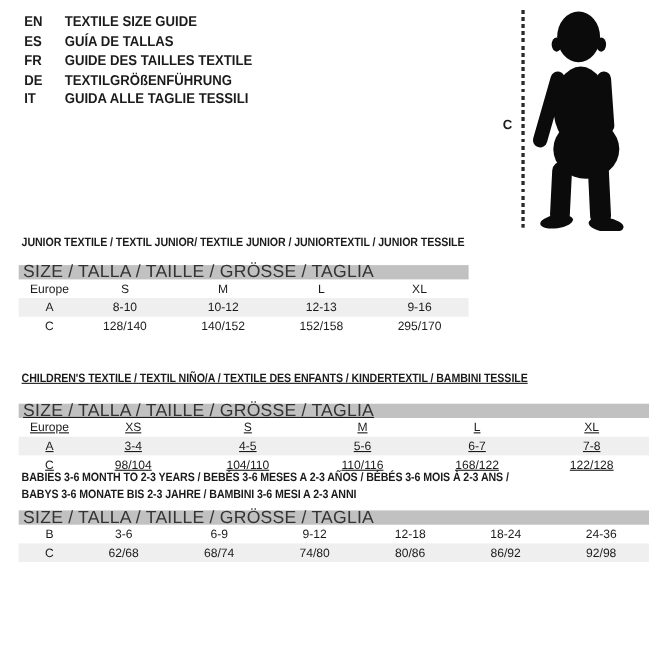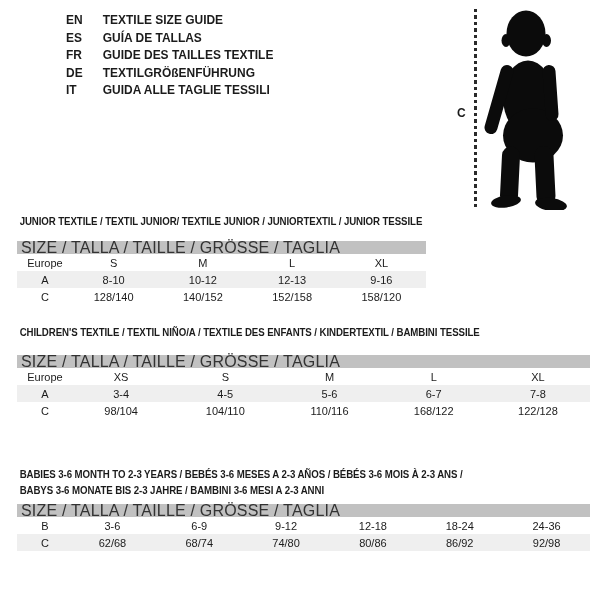--- a/index.html
+++ b/index.html
@@ -2,36 +2,36 @@
 <html><head>
 <meta charset="utf-8">
 <style>
   * { margin:0; padding:0; box-sizing:border-box; }
   html,body { width:600px; height:600px; background:#ffffff; }
   body { font-family:"Liberation Sans", sans-serif; color:#1b1b1b; position:relative; overflow:hidden; }
 
   .page { position:absolute; inset:0; }
 
   
-  .lang-list { position:absolute; top:11px; left:22px;margin-left:44px; }
+  .lang-list { position:absolute; top:11px; left:22px; }
   .lang-row { display:flex; height:17.5px; align-items:center; font-weight:bold; font-size:13px;
               transform:scaleX(0.92); transform-origin:0 50%; white-space:nowrap; }
   .lang-code { width:40px; }
 
   
   .measure-line { position:absolute; left:474px; top:9px; width:2.5px; height:198px;
                   background:repeating-linear-gradient(to bottom,#2a2a2a 0 3.5px,transparent 3.5px 6.5px); }
   .measure-label { position:absolute; left:457px; top:106px; font-weight:bold; font-size:12px; }
   .silhouette { position:absolute; left:482px; top:9px; width:96px; height:201px; }
 
   
   .section { position:absolute; left:17px; }
   #sec0 { top:213px; }
-  #sec1 { top:324px; }
-  #sec2 { top:426px;margin-top:40px; }
+  #sec1 { top:336px;text-decoration:underline; }
+  #sec2 { top:426px; }
   .heading-line { font-weight:bold; font-size:11px; line-height:16px; letter-spacing:-0.1px;
                   transform:scaleX(0.88); transform-origin:0 0; white-space:nowrap; padding-left:3px; }
   #sec0 .tbl { margin-top:12px; width:409px; }
   #sec1 .tbl { margin-top:15px; width:573px; }
   #sec2 .tbl { margin-top:6px;  width:573px; }
 
   .tbl-header { height:13px; background:#c1c1c1; color:#333333; font-size:16px; line-height:13px;
                 padding-left:4px; letter-spacing:0.2px; }
   .trow { display:flex; height:17px; align-items:center; font-size:11px; }
   .trow.alt { background:#efefef; }
@@ -109,21 +109,21 @@
             <span class="cell">8-10</span>
             <span class="cell">10-12</span>
             <span class="cell">12-13</span>
             <span class="cell">9-16</span>
           </div>
           <div class="trow">
             <span class="rlabel">C</span>
             <span class="cell">128/140</span>
             <span class="cell">140/152</span>
             <span class="cell">152/158</span>
-            <span class="cell">158/120</span>
+            <span class="cell">295/170</span>
           </div>
         </div>
       </section>
       <section class="section" id="sec1">
         <div class="heading">
           <div class="heading-line">CHILDREN'S TEXTILE / TEXTIL NIÑO/A / TEXTILE DES ENFANTS / KINDERTEXTIL / BAMBINI TESSILE</div>
         </div>
         <div class="tbl">
           <div class="tbl-header">SIZE / TALLA / TAILLE / GRÖSSE / TAGLIA</div>
           <div class="trow">

